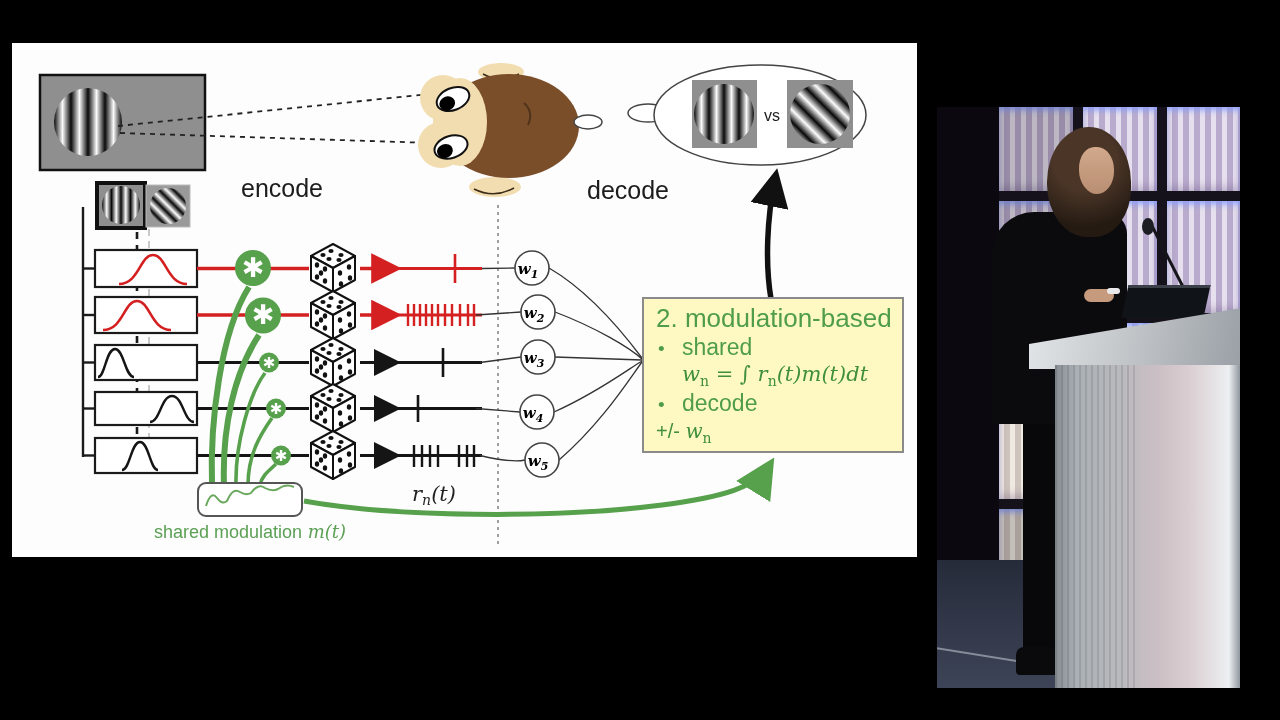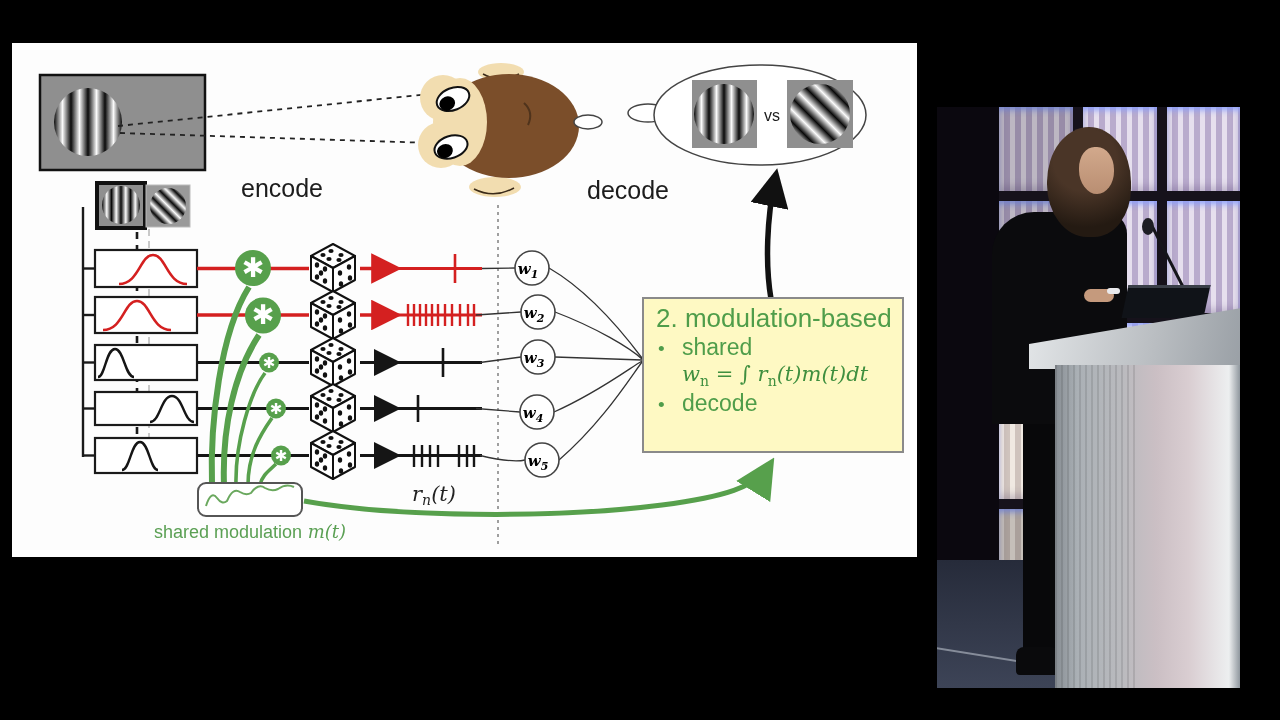--- a/index.html
+++ b/index.html
@@ -318,20 +318,21 @@
       <div class="gb-title">2. modulation-based</div>
       <div class="gb-item">
         <span class="gb-bullet">•</span>
         <span>shared</span>
       </div>
       <span class="gb-formula"><i>w</i><sub>n</sub><span style="font-style:normal"> = </span><span style="font-style:normal"> ∫ </span><i>r</i><sub>n</sub><i>(t)m(t)dt</i></span>
       <div class="gb-item">
         <span class="gb-bullet">•</span>
         <span>decode</span>
       </div>
+      <span class="gb-pm"><span class="pfx">+/- </span><i>w</i><sub>n</sub></span>
     </div>
   </div>
 
   <div class="photo">
     <div class="windows">
       <div class="pane dim"></div>
       <div class="pane"></div>
       <div class="pane"></div>
       <div class="pane dim"></div>
       <div class="pane"></div>

